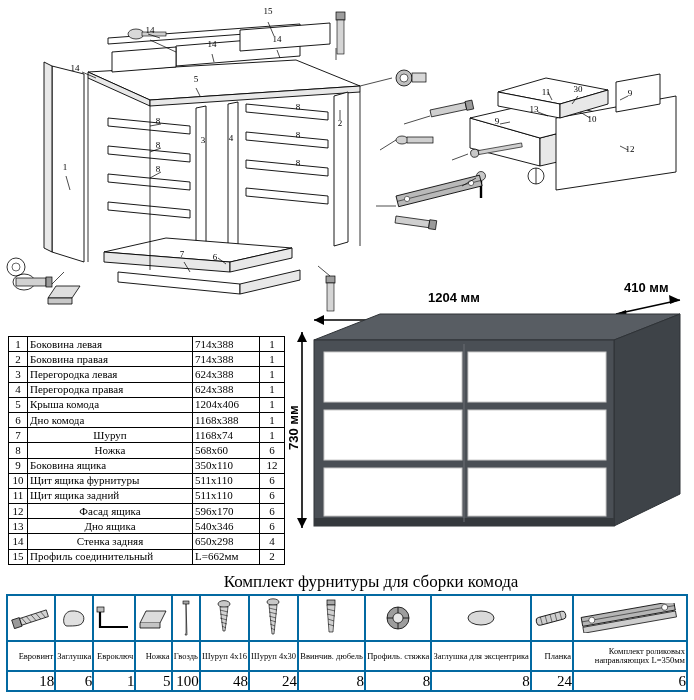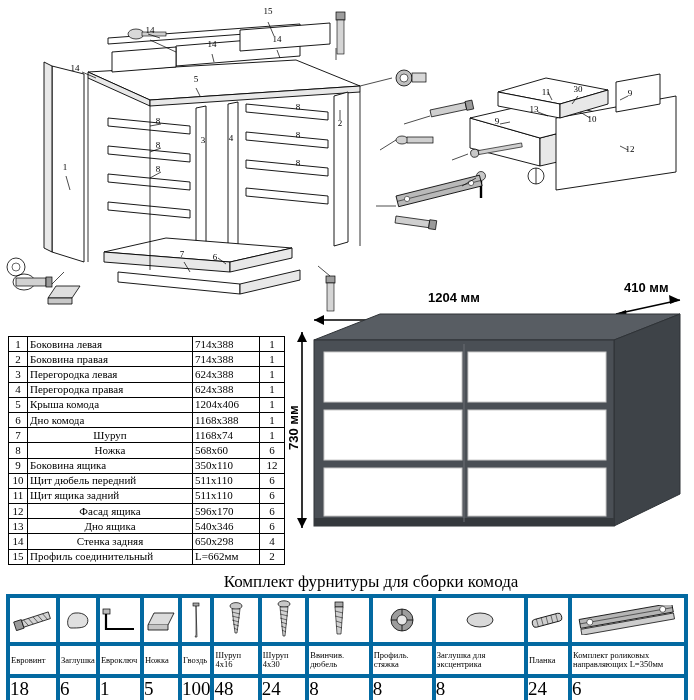--- a/index.html
+++ b/index.html
@@ -45,28 +45,28 @@
     position:absolute;left:0;top:572px;width:694px;
     text-align:center;font-size:17px;margin-left:24px;
   }
   .kit-wrap{position:absolute;left:6px;top:594px;width:682px;}
   .kit-table{
     border-collapse:collapse;width:682px;
     font-size:8.5px;
     font-family:"Liberation Serif", serif;
   }
   .kit-table td{
-    border:4px solid #0369a1;
-    text-align:left;
+    border:2px solid #0369a1;
+    text-align:right;
     vertical-align:middle;
     padding:0;
   }
   .kit-table tr.icons td{height:44px;}
   .kit-table tr.labels td{height:26px;line-height:9px;padding:1px;}
-  .kit-table tr.counts td{height:18px;font-size:19px;}
+  .kit-table tr.counts td{height:18px;font-size:15px;}
   .kit-icon{display:block;margin:0 auto;}
 </style>
 </head>
 <body>
 
 <div class="root">
 
   <div class="diagram">
   <svg width="694" height="318" viewBox="0 0 694 318" xmlns="http://www.w3.org/2000/svg">
     <defs>
@@ -326,21 +326,21 @@
           <td class="qty">6</td>
         </tr>
         <tr>
           <td class="num">9</td>
           <td class="name">Боковина ящика</td>
           <td class="dim">350х110</td>
           <td class="qty">12</td>
         </tr>
         <tr>
           <td class="num">10</td>
-          <td class="name">Щит дюбель передний</td>
+          <td class="name">Щит ящика фурнитуры</td>
           <td class="dim">511х110</td>
           <td class="qty">6</td>
         </tr>
         <tr>
           <td class="num">11</td>
           <td class="name">Щит ящика задний</td>
           <td class="dim">511х110</td>
           <td class="qty">6</td>
         </tr>
         <tr>

